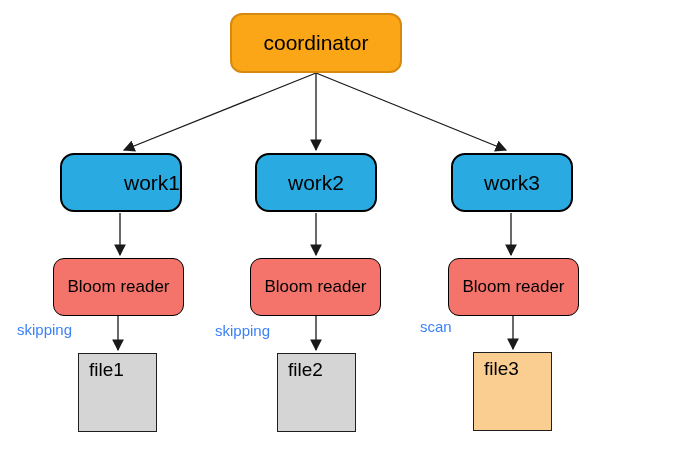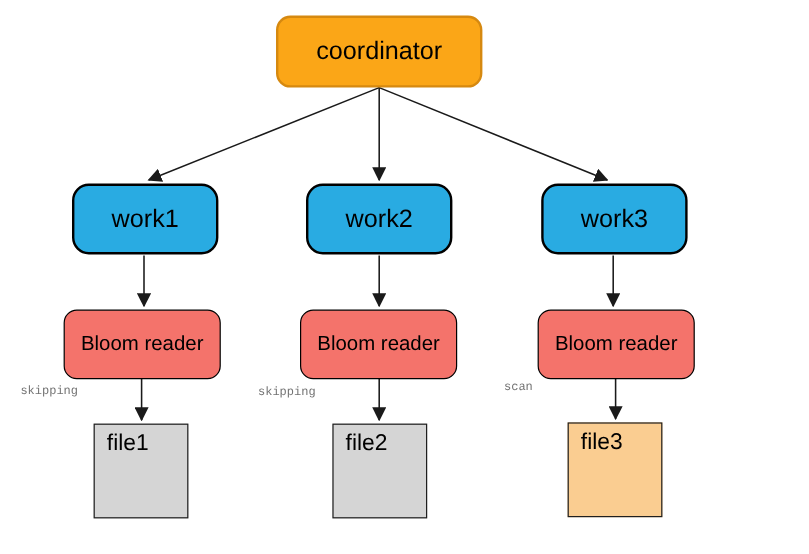--- a/index.html
+++ b/index.html
@@ -39,21 +39,21 @@
     font-size: 21px;
   }
   .worker {
     top: 153px;
     width: 122px; height: 59px;
     background: #29ABE2;
     border: 2px solid #000000;
     border-radius: 14px;
     font-size: 21px;
   }
-  .worker.w1 { left: 60px; }
+  .worker.w1 { left: 60px; justify-content: flex-end; }
   .worker.w2 { left: 255px; }
   .worker.w3 { left: 451px; }
   .reader {
     top: 258px;
     width: 131px; height: 58px;
     background: #F4736B;
     border: 1.5px solid #000000;
     border-radius: 11px;
     font-size: 17px;
   }
@@ -68,25 +68,24 @@
     font-size: 19px;
     align-items: flex-start;
     justify-content: flex-start;
     padding: 5px 0 16px 10px;
   }
   .file.f1 { left: 78px; }
   .file.f2 { left: 277px; }
   .file.f3 { left: 473px; top: 352px; background: #FACD91; }
   .edge-label {
     position: absolute;
-    font-size: 10px;
-    color: #737373;
+    font-size: 15px;
+    color: #3b82f6;
     z-index: 2;
     white-space: nowrap;
-    font-family: Liberation Mono, monospace;
   }
   .edge-label.l1 { left: 17px;  top: 321px; }
   .edge-label.l2 { left: 215px; top: 322px; }
   .edge-label.l3 { left: 420px; top: 318px; }
 </style>
 </head>
 <body>
 
 <div class="canvas">
 

